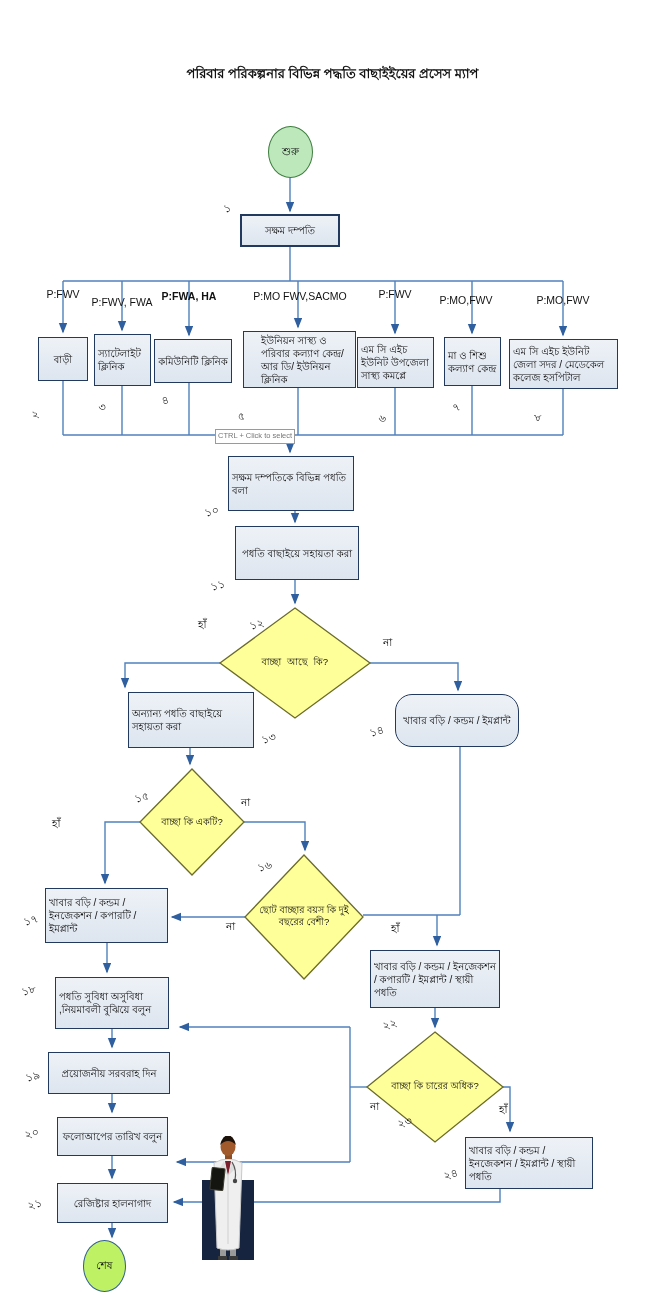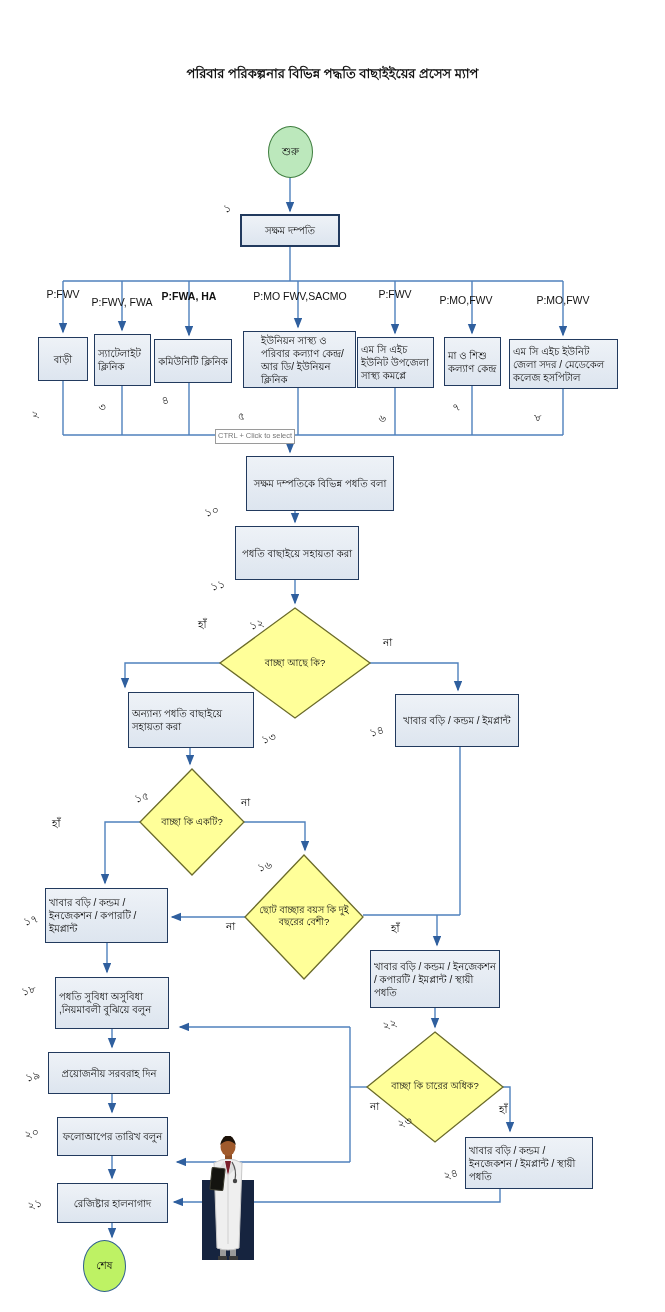--- a/index.html
+++ b/index.html
@@ -97,33 +97,33 @@
   <div id="end" class="term" style="left:83px;top:1240px;width:43px;height:52px;">শেষ</div>
 
   <div class="pbox" style="left:240px;top:214px;width:100px;height:33px;border-width:2px;">সক্ষম দম্পতি</div>
   <div class="pbox" style="left:38px;top:337px;width:50px;height:44px;">বাড়ী</div>
   <div class="pbox" style="left:94px;top:334px;width:57px;height:52px;">স্যাটেলাইট ক্লিনিক</div>
   <div class="pbox" style="left:154px;top:339px;width:78px;height:44px;">কমিউনিটি ক্লিনিক</div>
   <div class="pbox" style="left:243px;top:331px;width:113px;height:57px;padding-left:17px;">ইউনিয়ন সাস্থ্য ও পরিবার কল্যাণ কেন্দ্র/ আর ডি/ ইউনিয়ন ক্লিনিক</div>
   <div class="pbox" style="left:357px;top:337px;width:77px;height:51px;">এম সি এইচ ইউনিট উপজেলা সাস্থ্য কমপ্লে</div>
   <div class="pbox" style="left:444px;top:337px;width:57px;height:49px;">মা ও শিশু কল্যাণ কেন্দ্র</div>
   <div class="pbox" style="left:509px;top:339px;width:109px;height:50px;">এম সি এইচ ইউনিট জেলা সদর / মেডেকেল কলেজ হসপিটাল</div>
-  <div class="pbox" style="left:246px;top:456px;width:148px;height:55px;">সক্ষম দম্পতিকে বিভিন্ন পধতি বলা</div>
+  <div class="pbox" style="left:228px;top:456px;width:126px;height:55px;">সক্ষম দম্পতিকে বিভিন্ন পধতি বলা</div>
   <div class="pbox" style="left:235px;top:526px;width:124px;height:54px;">পধতি বাছাইয়ে সহায়তা করা</div>
   <div class="pbox" style="left:128px;top:692px;width:126px;height:56px;">অন্যান্য পধতি বাছাইয়ে সহায়তা করা</div>
-  <div class="pbox" style="left:395px;top:694px;width:124px;height:53px;">খাবার বড়ি / কন্ডম / ইমপ্লান্ট</div>
+  <div class="pbox" style="left:395px;top:694px;width:124px;height:53px;border-radius:17px;">খাবার বড়ি / কন্ডম / ইমপ্লান্ট</div>
   <div class="pbox" style="left:45px;top:888px;width:123px;height:55px;">খাবার বড়ি / কন্ডম / ইনজেকশন / কপারটি / ইমপ্লান্ট</div>
   <div class="pbox" style="left:55px;top:977px;width:114px;height:52px;">পধতি সুবিধা অসুবিধা ,নিয়মাবলী বুঝিয়ে বলুন</div>
   <div class="pbox" style="left:57px;top:1117px;width:111px;height:39px;">ফলোআপের তারিখ বলুন</div>
   <div class="pbox" style="left:48px;top:1052px;width:122px;height:42px;">প্রয়োজনীয় সরবরাহ দিন</div>
   <div class="pbox" style="left:57px;top:1183px;width:111px;height:40px;">রেজিষ্টার হালনাগাদ</div>
   <div class="pbox" style="left:370px;top:950px;width:130px;height:58px;">খাবার বড়ি / কন্ডম / ইনজেকশন / কপারটি / ইমপ্লান্ট / স্থায়ী পধতি</div>
   <div class="pbox" style="left:465px;top:1137px;width:128px;height:52px;">খাবার বড়ি / কন্ডম / ইনজেকশন / ইমপ্লান্ট / স্থায়ী পধতি</div>
 
-  <div class="dtext" style="left:235px;top:648px;width:120px;height:30px;">বাচ্ছা আছে কি?</div>
+  <div class="dtext" style="left:235px;top:648px;width:120px;height:30px;font-family:Liberation Mono, monospace;">বাচ্ছা আছে কি?</div>
   <div class="dtext" style="left:147px;top:808px;width:90px;height:28px;">বাচ্ছা কি একটি?</div>
   <div class="dtext" style="left:383px;top:1064px;width:104px;height:44px;">বাচ্ছা কি চারের অধিক?</div>
   <div class="dtext" style="left:252px;top:894px;width:104px;height:44px;">ছোট বাচ্ছার বয়স কি দুই বছরের বেশী?</div>
 
   <div class="plabel" style="left:36px;top:288px;width:54px;">P:FWV</div>
   <div class="plabel" style="left:86px;top:296px;width:72px;">P:FWV, FWA</div>
   <div class="plabel" style="left:153px;top:290px;width:72px;font-weight:bold;">P:FWA, HA</div>
   <div class="plabel" style="left:246px;top:290px;width:108px;">P:MO FWV,SACMO</div>
   <div class="plabel" style="left:368px;top:288px;width:54px;">P:FWV</div>
   <div class="plabel" style="left:430px;top:294px;width:72px;">P:MO,FWV</div>

